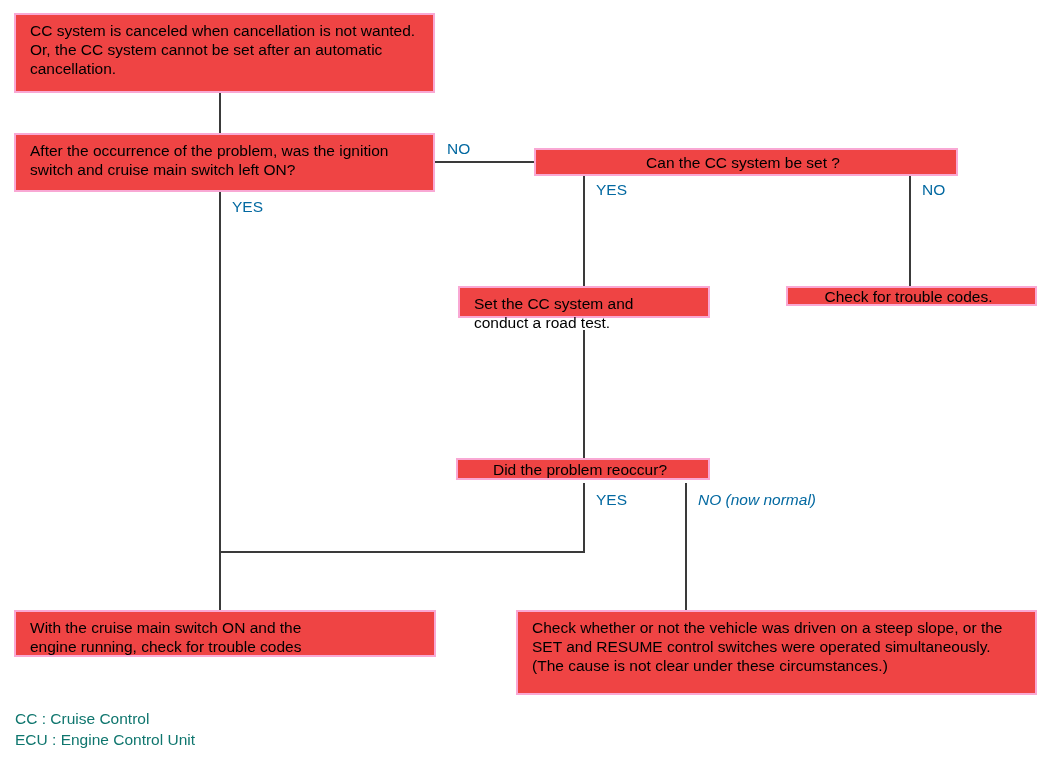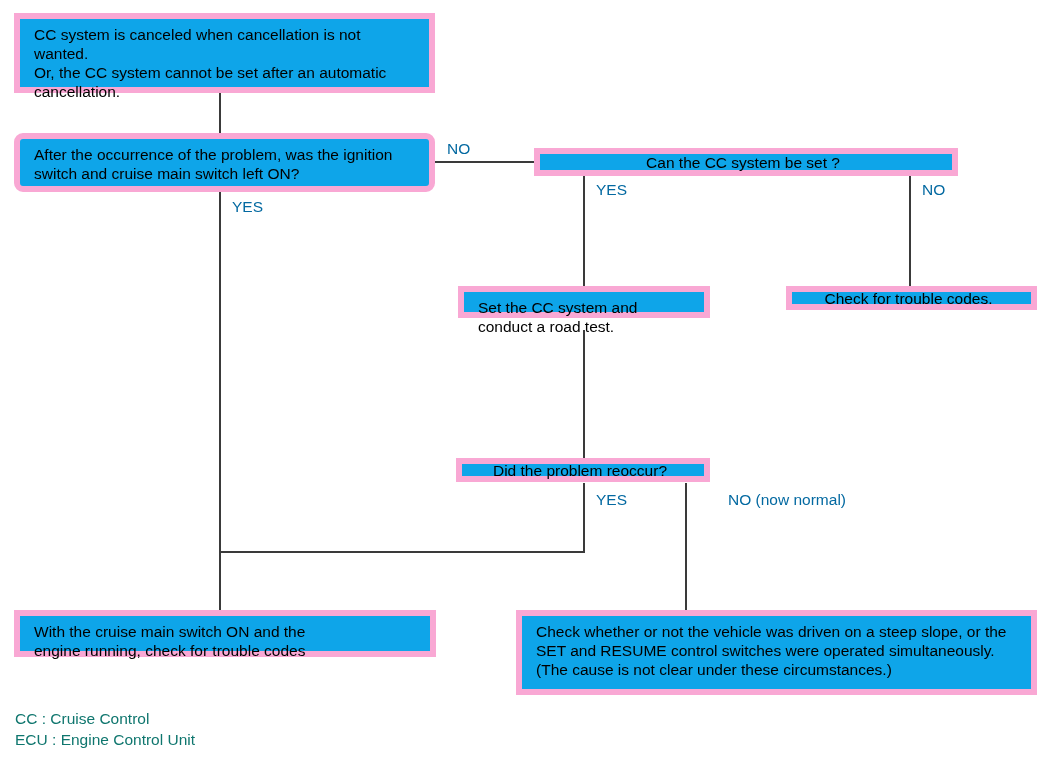--- a/index.html
+++ b/index.html
@@ -12,22 +12,22 @@
     width: 1050px;
     height: 760px;
     background: #ffffff;
     font-family: "Liberation Sans", sans-serif;
     color: #000000;
     overflow: hidden;
   }
   .node {
     position: absolute;
     box-sizing: border-box;
-    border: 6px solid #f9a8d4;
-    background: #0ea5e9;
+    border: 2px solid #f9a8d4;
+    background: #ef4444;
     font-size: 15.5px;
     line-height: 19px;
     color: #000000;
     padding: 6px 10px 6px 14px;
     white-space: pre-line;
   }
   .node.center {
     text-align: center;
     padding-left: 4px;
   }
@@ -61,21 +61,21 @@
 </head>
 <body>
 
 <div id="canvas">
 
   <div class="node" style="left:14px; top:13px; width:421px; height:80px;">CC system is canceled when cancellation is not wanted.
 Or, the CC system cannot be set after an automatic cancellation.</div>
 
   <div class="line v" style="left:219px; top:93px; height:40px;"></div>
 
-  <div class="node" style="left:14px; top:133px; width:421px; height:59px;border-radius:9px;">After the occurrence of the problem, was the ignition switch and cruise main switch left ON?</div>
+  <div class="node" style="left:14px; top:133px; width:421px; height:59px;">After the occurrence of the problem, was the ignition switch and cruise main switch left ON?</div>
 
   <div class="line h" style="left:435px; top:161px; width:99px;"></div>
   <div class="edge-label" style="left:447px; top:140px;">NO</div>
 
   <div class="line v" style="left:219px; top:192px; height:418px;"></div>
   <div class="edge-label" style="left:232px; top:198px;">YES</div>
 
   <div class="node center vcenter" style="left:534px; top:148px; width:424px; height:28px;">Can the CC system be set ?</div>
 
   <div class="line v" style="left:583px; top:176px; height:110px;"></div>
@@ -91,21 +91,21 @@
 
   <div class="line v" style="left:583px; top:330px; height:128px;"></div>
 
   <div class="node center vcenter" style="left:456px; top:458px; width:254px; height:22px;">Did the problem reoccur?</div>
 
   <div class="line v" style="left:583px; top:483px; height:70px;"></div>
   <div class="line h" style="left:219px; top:551px; width:366px;"></div>
   <div class="edge-label" style="left:596px; top:491px;">YES</div>
 
   <div class="line v" style="left:685px; top:483px; height:127px;"></div>
-  <div class="edge-label" style="left:728px; top:491px;">NO (now normal)</div>
+  <div class="edge-label" style="left:698px; top:491px;font-style:italic;">NO (now normal)</div>
 
   <div class="node" style="left:14px; top:610px; width:422px; height:47px;">With the cruise main switch ON and the
 engine running, check for trouble codes</div>
 
   <div class="node" style="left:516px; top:610px; width:521px; height:85px;">Check whether or not the vehicle was driven on a steep slope, or the SET and RESUME control switches were operated simultaneously. (The cause is not clear under these circumstances.)</div>
 
   <div class="legend" style="left:15px; top:708px;">CC : Cruise Control</div>
   <div class="legend" style="left:15px; top:729px;">ECU : Engine Control Unit</div>
 
 </div>

